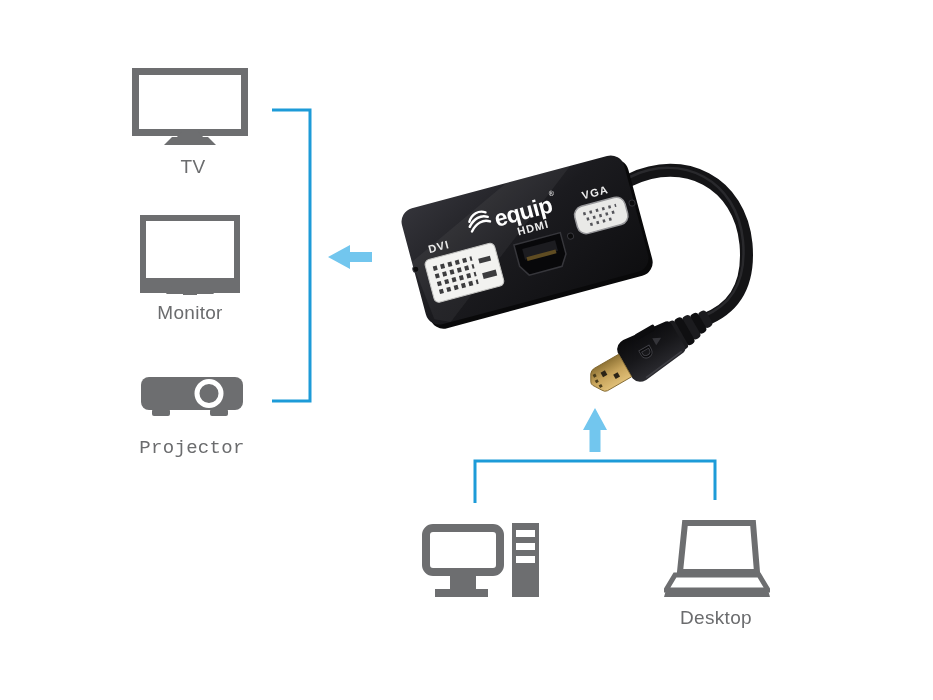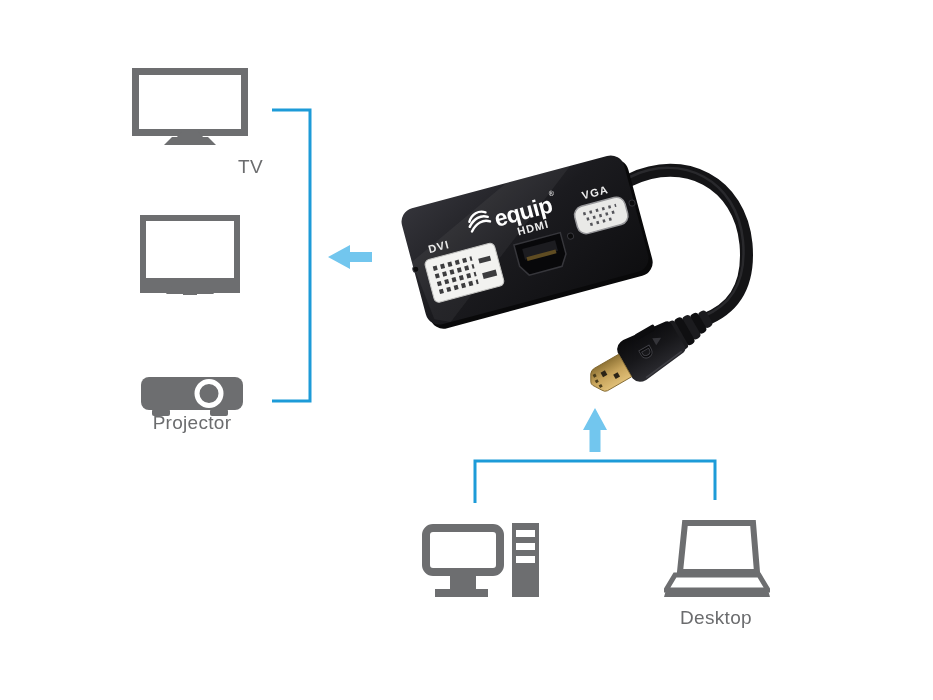--- a/index.html
+++ b/index.html
@@ -17,36 +17,37 @@
 </head>
 <body>
 
 <div class="canvas">
 
   <svg class="abs" style="left:132px;top:66px;" width="116" height="84" viewBox="0 0 116 84">
     <rect x="3.5" y="5.5" width="109" height="61" fill="#ffffff" stroke="#6d6e70" stroke-width="7"></rect>
     <polygon points="50,65 66,65 71,71 45,71" fill="#6d6e70"></polygon>
     <polygon points="40,71 76,71 84,79 32,79" fill="#6d6e70"></polygon>
   </svg>
-  <div class="dev-label" style="left:147px;top:155px;width:116px;text-align:right;">TV</div>
+  <div class="dev-label" style="left:135px;top:155px;width:116px;">TV</div>
 
   <svg class="abs" style="left:140px;top:215px;" width="100" height="82" viewBox="0 0 100 82">
     <rect x="3" y="3" width="94" height="72" fill="#ffffff" stroke="#6d6e70" stroke-width="6"></rect>
     <rect x="6" y="63" width="88" height="10" fill="#6d6e70"></rect>
     <rect x="43" y="73" width="14" height="7" fill="#6d6e70"></rect>
     <polygon points="32,71 68,71 74,79 26,79" fill="#6d6e70"></polygon>
   </svg>
+  <div class="dev-label" style="left:130px;top:301px;width:120px;">Monitor</div>
 
   <svg class="abs" style="left:140px;top:376px;" width="104" height="42" viewBox="0 0 104 42">
     <rect x="1" y="1" width="102" height="33" rx="8" fill="#6d6e70"></rect>
     <circle cx="69" cy="17.5" r="12" fill="none" stroke="#ffffff" stroke-width="5"></circle>
     <rect x="12" y="33" width="18" height="7" rx="2" fill="#6d6e70"></rect>
     <rect x="70" y="33" width="18" height="7" rx="2" fill="#6d6e70"></rect>
   </svg>
-  <div class="dev-label" style="left:128px;top:411px;width:128px;">Projector</div>
+  <div class="dev-label" style="left:128px;top:436px;width:128px;font-family:Liberation Mono, monospace;">Projector</div>
 
   <svg class="abs" style="left:0;top:0;" width="933" height="700" viewBox="0 0 933 700">
 
     <polyline points="272,110 310,110 310,401 272,401" fill="none" stroke="#1d9bd8" stroke-width="3"></polyline>
 
     <polygon points="328,257 350,245 350,252 372,252 372,262 350,262 350,269" fill="#72c6ee"></polygon>
 
     <polyline points="475,503 475,461 715,461 715,500" fill="none" stroke="#1d9bd8" stroke-width="3"></polyline>
 
     <polygon points="595,408 607,430 600.5,430 600.5,452 589.5,452 589.5,430 583,430" fill="#72c6ee"></polygon>

